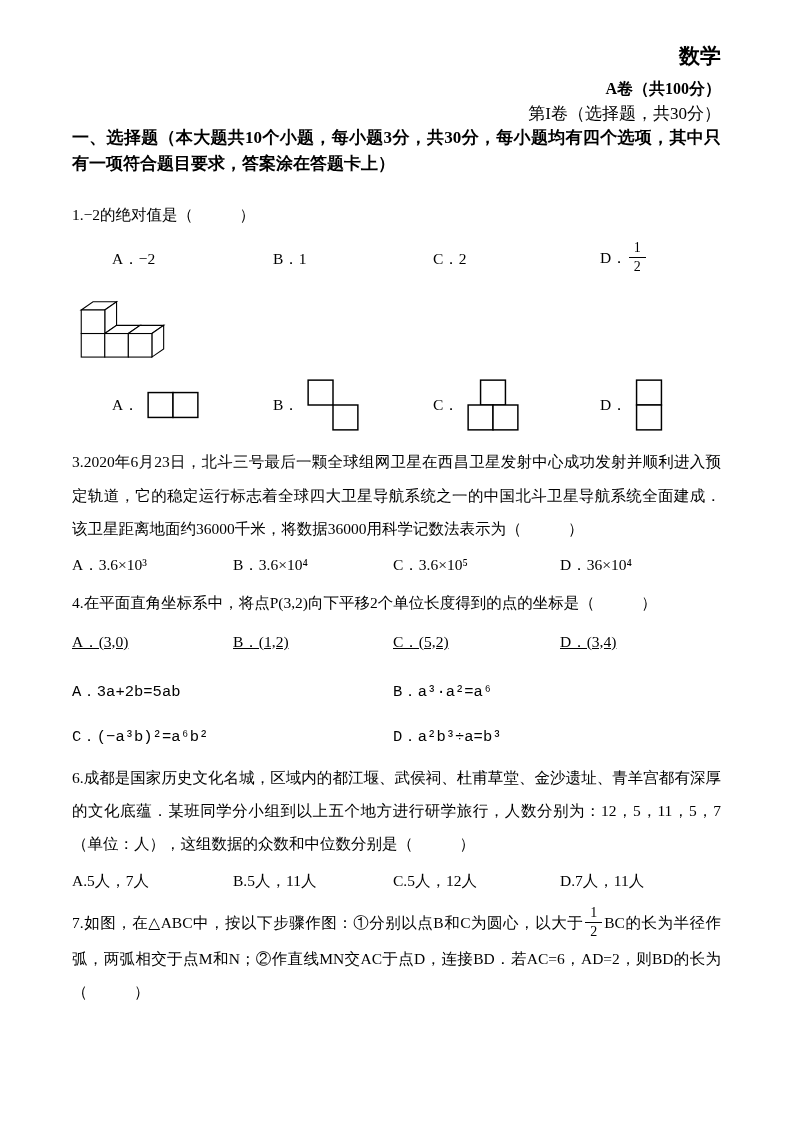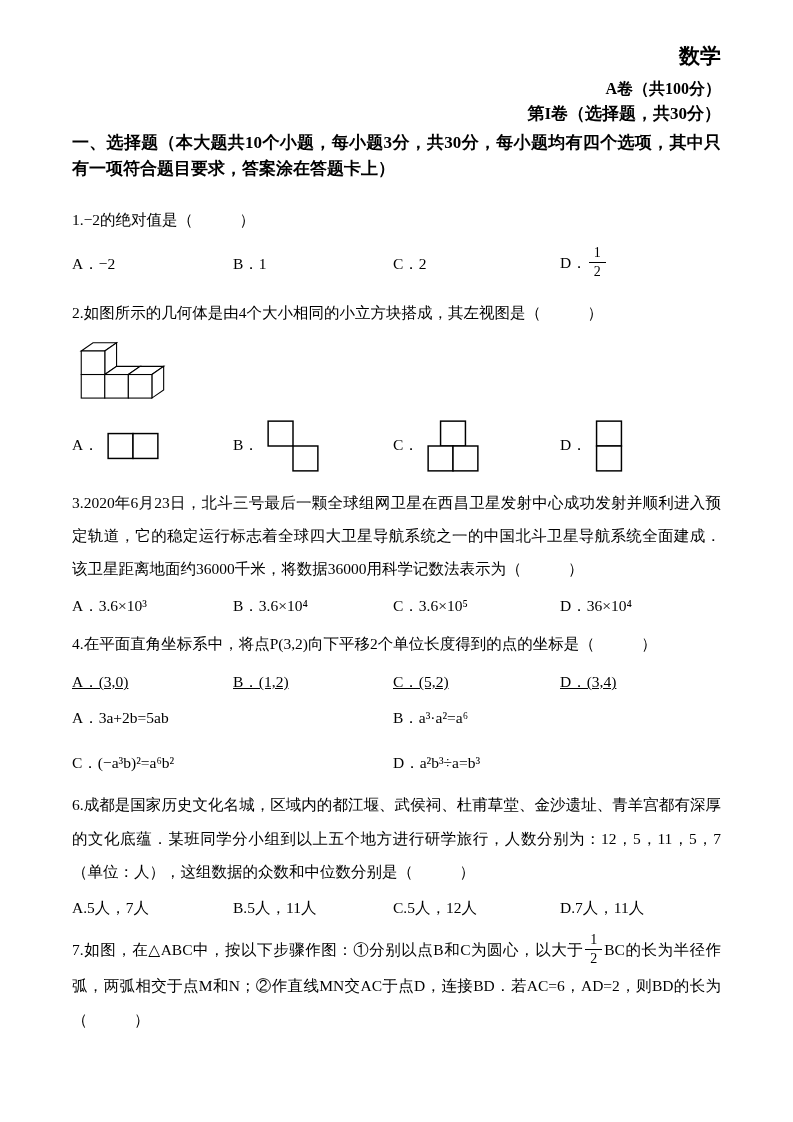--- a/index.html
+++ b/index.html
@@ -6,27 +6,27 @@
   html,body { background:#ffffff; }
   body {
     width:793px; min-height:1122px; margin:0 auto; color:#000;
     font-family:"Liberation Serif","DejaVu Serif",serif;
     font-size:15.5px;
   }
   .page { padding:42px 72px 40px 72px; }
   .center { text-align:right; }
   .doc-title { font-size:21px; font-weight:bold; margin-bottom:9px; }
   .volume-title { font-size:16px; font-weight:bold; margin-bottom:2px; }
-  .part-title { font-size:17px; font-weight:bold; margin-bottom:5px; }
+  .part-title { font-size:17px; font-weight:normal; }
   .section-header { font-size:17px; font-weight:bold; line-height:1.55; margin-bottom:24px; text-align:justify; }
   .q { margin-bottom:14px; }
   .qtext { line-height:1.65; text-align:justify; }
   .qtext.wide { line-height:2.15; }
   .optrow { display:grid; grid-template-columns:161px 160px 167px auto; align-items:center; margin:10px 0 2px 0; }
-  .optrow.tall { min-height:44px; }
+  .optrow.tall { min-height:44px;margin-left:40px; }
   .optrow2 { display:grid; grid-template-columns:321px auto; row-gap:24px; align-items:center; margin:12px 0 2px 0; }
   .opt { white-space:nowrap; }
   .viewopt { display:flex; align-items:center; gap:8px; }
   .figure { margin:10px 0 12px 2px; }
   .frac { display:inline-block; vertical-align:middle; text-align:center; line-height:1.15; font-size:14px; margin:0 2px; position:relative; top:-2px; }
   .frac .fnum { display:block; padding:0 5px 1px 5px; border-bottom:1px solid #000; }
   .frac .fden { display:block; padding:1px 5px 0 5px; }
   svg.linework polygon, svg.linework rect { fill:#ffffff; stroke:#000000; stroke-width:1.2; stroke-linejoin:miter; }
   svg.cells rect { fill:#ffffff; stroke:#000000; stroke-width:1.3; }
 </style>
@@ -46,21 +46,20 @@
       <span class="opt">A．−2</span>
       <span class="opt">B．1</span>
       <span class="opt">C．2</span>
       <span class="opt">
         <span>D．</span><span class="frac"><span class="fnum">1</span><span class="fden">2</span></span>
       </span>
     </div>
   </section>
 
   <section class="q">
-    <p class="qtext">2.如图所示的几何体是由4个大小相同的小立方块搭成，其左视图是（　　　）</p>
     <div class="figure">
       <svg class="linework" width="96" height="68" viewBox="2 2 106 74" aria-hidden="true">
 
         <polygon points="10,18 36,18 49,9 23,9"></polygon>
         <polygon points="36,18 49,9 49,35 36,44"></polygon>
         <rect x="10" y="18" width="26" height="26"></rect>
 
         <polygon points="36,44 62,44 75,35 49,35"></polygon>
         <polygon points="62,44 88,44 101,35 75,35"></polygon>
         <polygon points="88,44 101,35 101,61 88,70"></polygon>
@@ -116,21 +115,21 @@
     <p class="qtext">4.在平面直角坐标系中，将点P(3,2)向下平移2个单位长度得到的点的坐标是（　　　）</p>
     <div class="optrow" style="margin-top:16px;text-decoration:underline;">
       <span class="opt">A．(3,0)</span>
       <span class="opt">B．(1,2)</span>
       <span class="opt">C．(5,2)</span>
       <span class="opt">D．(3,4)</span>
     </div>
   </section>
 
   <section class="q">
-    <div class="optrow2" style="margin-top:15px;">
+    <div class="optrow2" style="margin-top:28px;font-family:Liberation Mono, monospace;">
       <span class="opt">A．3a+2b=5ab</span>
       <span class="opt">B．a³·a²=a⁶</span>
       <span class="opt">C．(−a³b)²=a⁶b²</span>
       <span class="opt">D．a²b³÷a=b³</span>
     </div>
   </section>
 
   <section class="q">
     <p class="qtext wide">6.成都是国家历史文化名城，区域内的都江堰、武侯祠、杜甫草堂、金沙遗址、青羊宫都有深厚的文化底蕴．某班同学分小组到以上五个地方进行研学旅行，人数分别为：12，5，11，5，7（单位：人），这组数据的众数和中位数分别是（　　　）</p>
     <div class="optrow">

